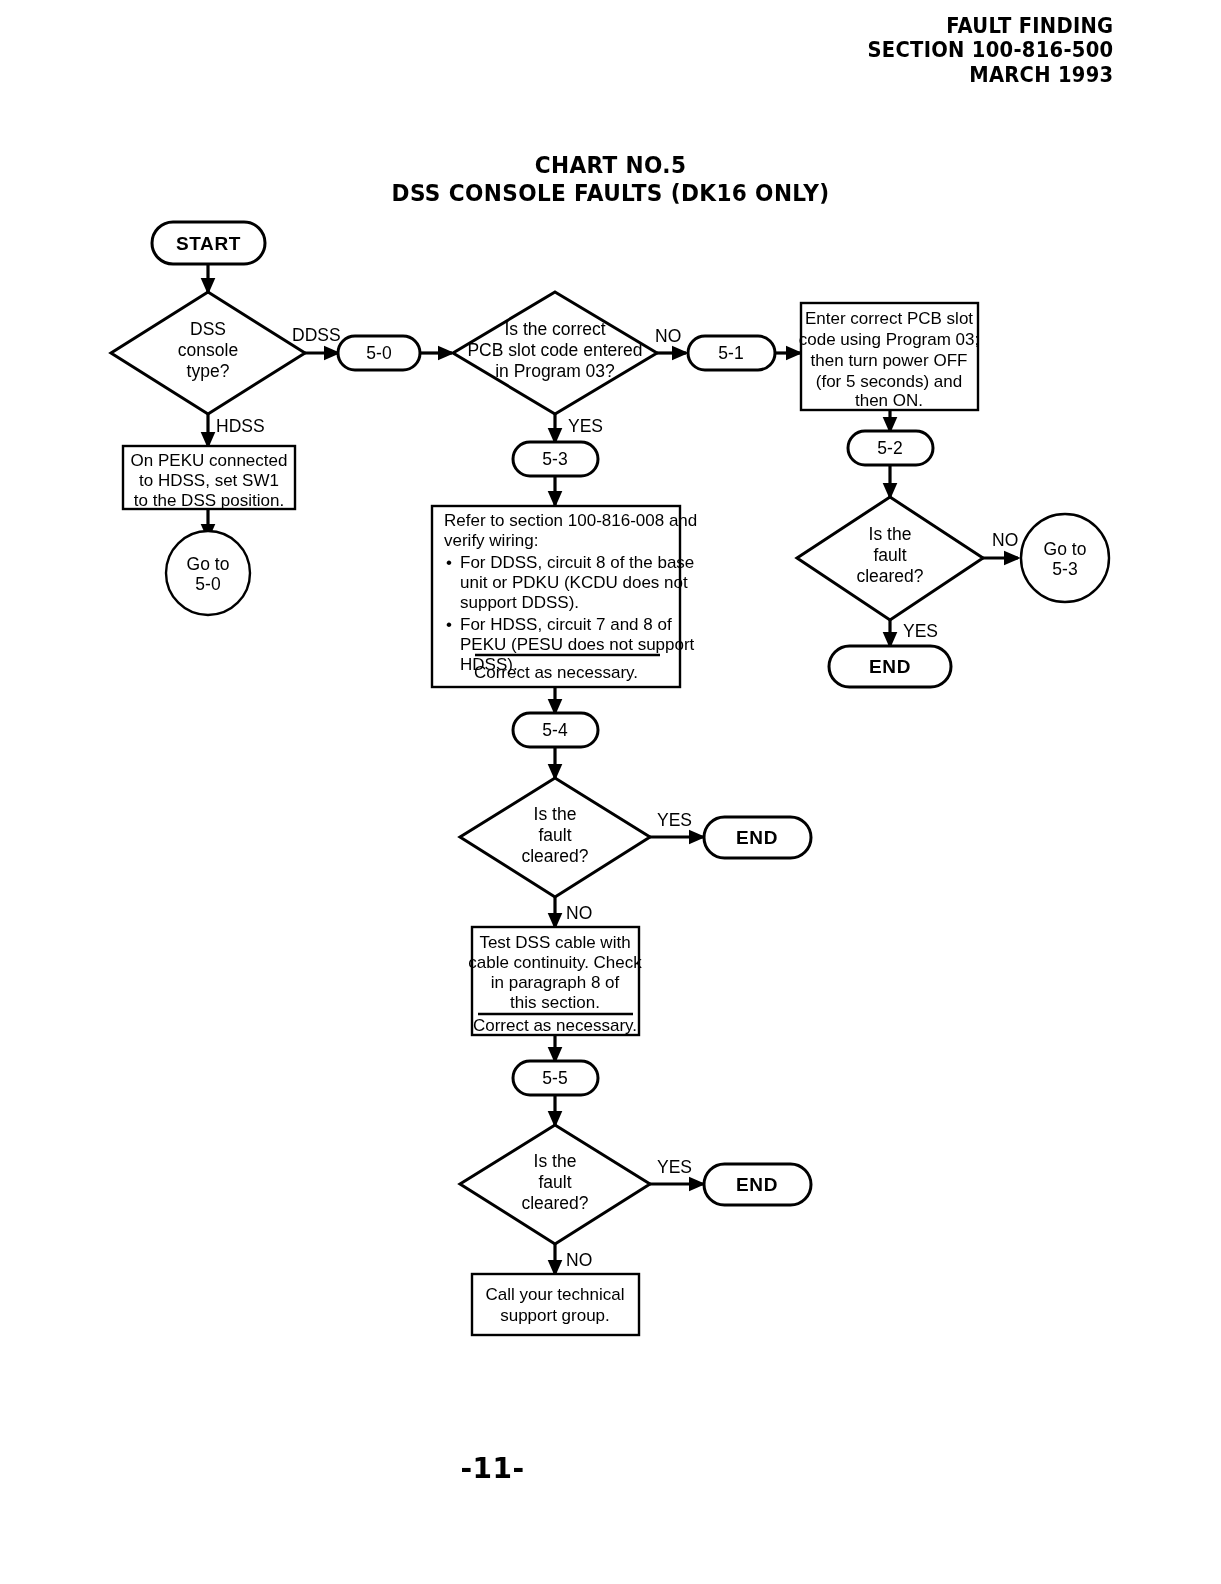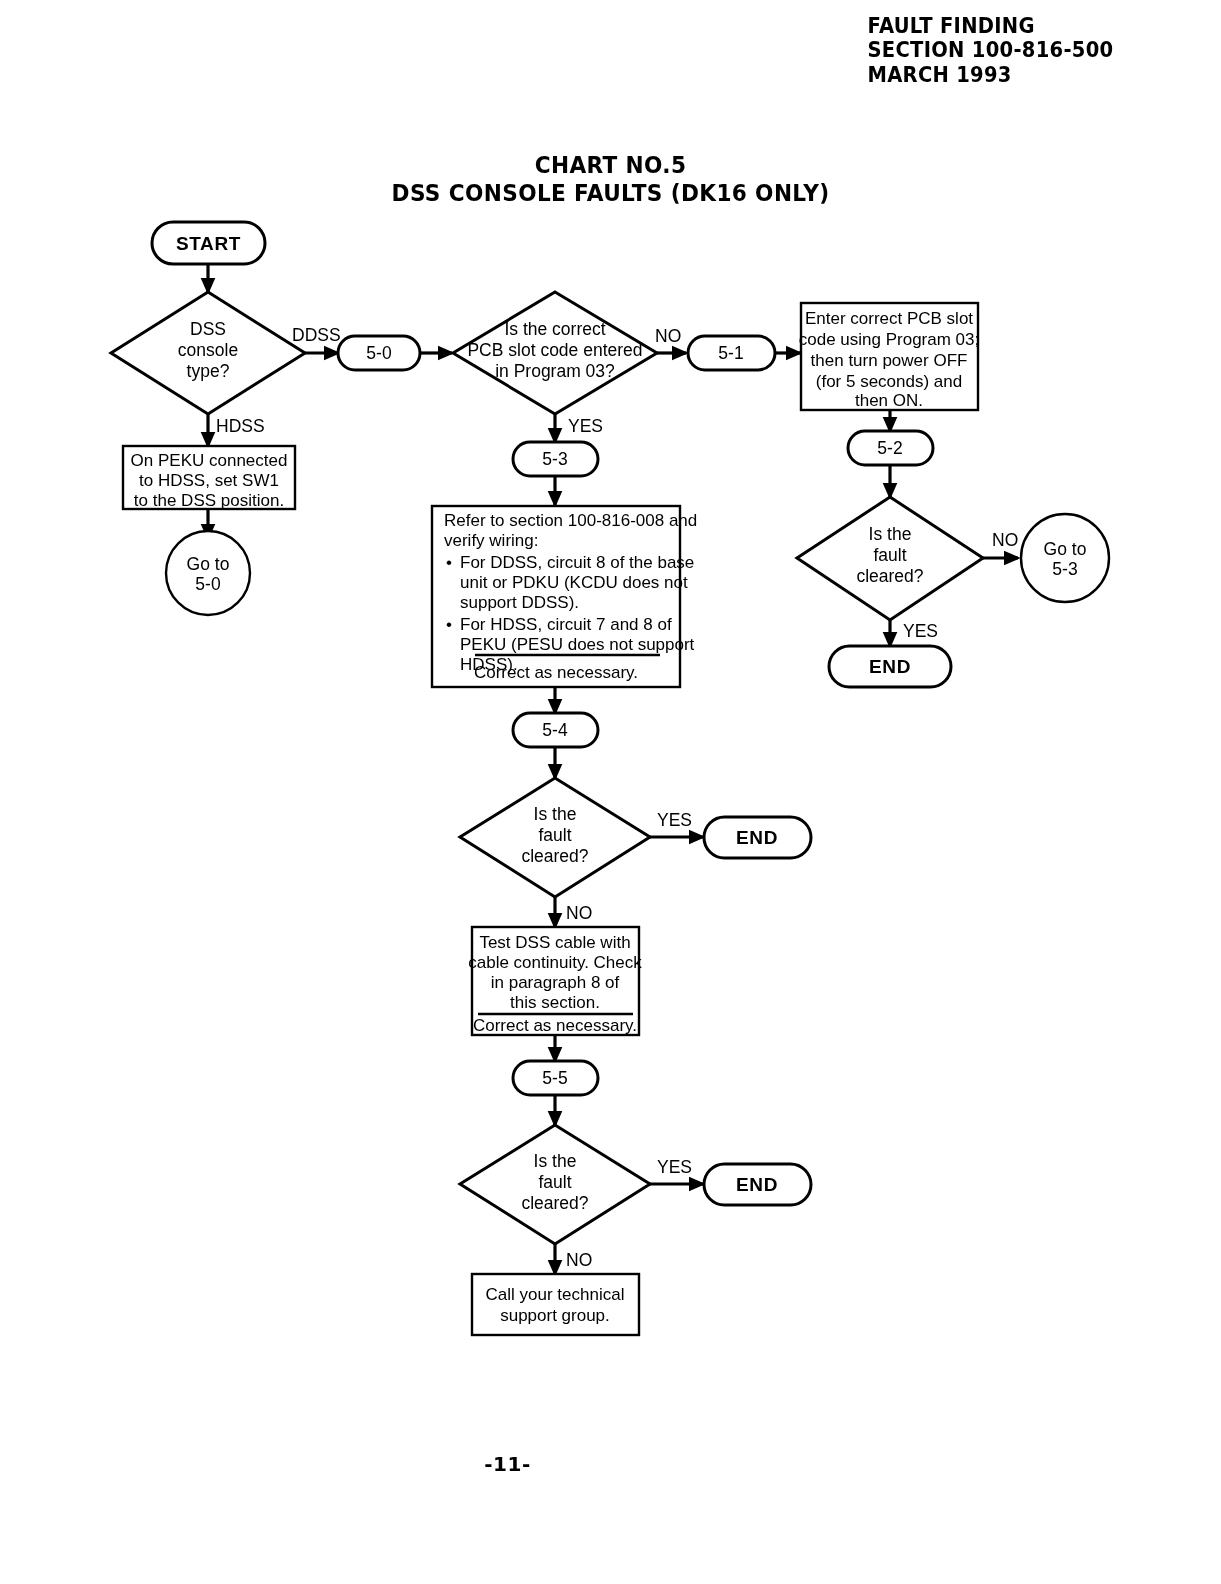--- a/index.html
+++ b/index.html
@@ -15,21 +15,21 @@
     font-family: "Liberation Sans", sans-serif;
     color: #000000;
     overflow: hidden;
   }
 
   
   .doc-header {
     position: absolute;
     top: 14px;
     right: 108px;
-    text-align: left;
+    text-align: right;
     line-height: 1.16;
   }
   .doc-header .hline {
     font-family: "DejaVu Sans", sans-serif;
     font-weight: bold;
     font-size: 21px;
     letter-spacing: 0.3px;
     transform: scaleX(0.93);
     transform-origin: right center;
     white-space: nowrap;
@@ -91,23 +91,22 @@
 
   
   .page-number {
     position: absolute;
     top: 1452px;
     left: 0;
     width: 985px;
     text-align: center;
     font-family: "DejaVu Sans", sans-serif;
     font-weight: bold;
-    font-size: 20px;
+    font-size: 28px;
     letter-spacing: 0.5px;
-    margin-left: 15px;
   }
 </style>
 </head>
 <body>
 
 <div class="doc-header">
   <div class="hline">FAULT FINDING</div>
   <div class="hline">SECTION 100-816-500</div>
   <div class="hline">MARCH 1993</div>
 </div>

